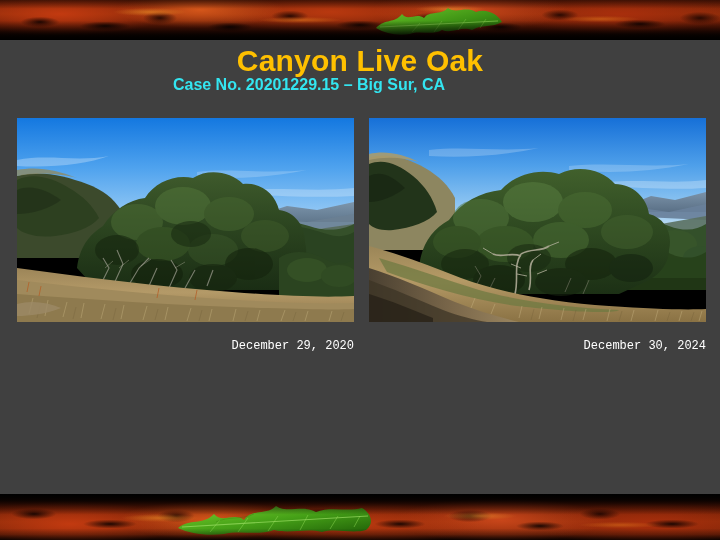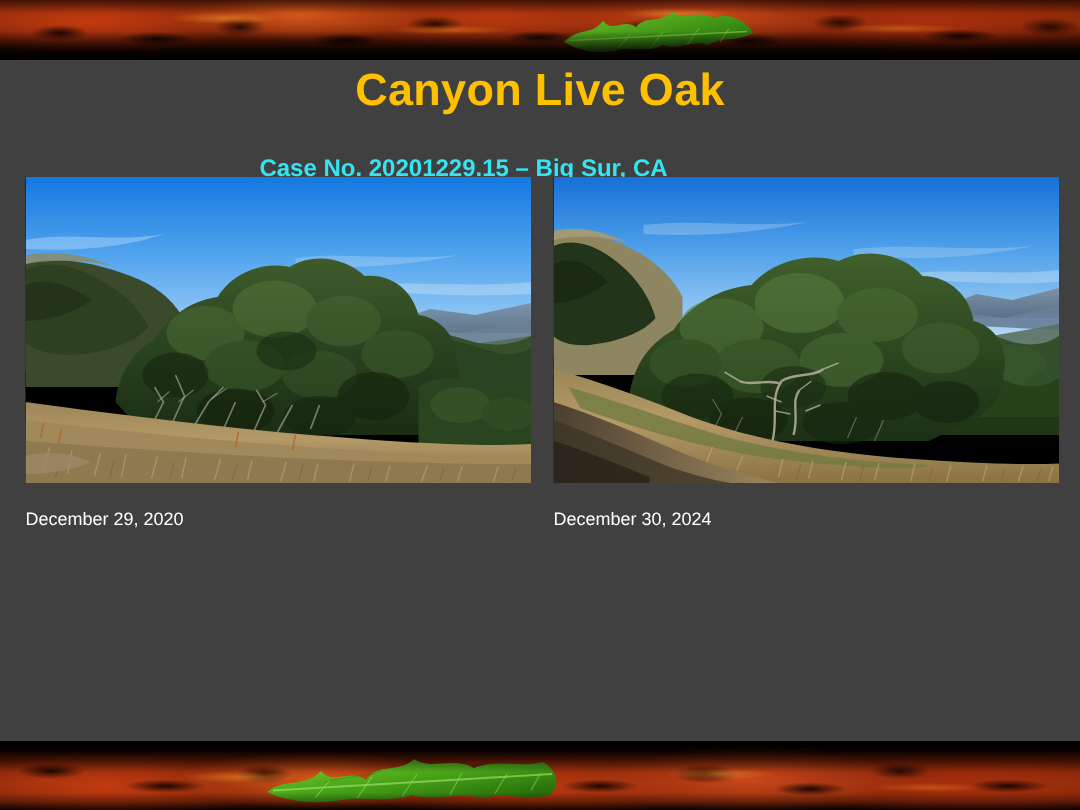--- a/index.html
+++ b/index.html
@@ -53,34 +53,34 @@
   .tex-fade-bottom { background:linear-gradient(to bottom, #000 0%, rgba(0,0,0,.88) 12%, rgba(0,0,0,0) 45%, rgba(0,0,0,0) 75%, rgba(0,0,0,.6) 100%); }
 
   .green-leaf { position:absolute; }
 
   
   .title {
     position:absolute; top:44px; left:0; width:720px; text-align:center;
     font-size:30px; font-weight:bold; color:#FFC000; letter-spacing:.2px;
   }
   .subtitle {
-    position:absolute; top:104px; left:0; width:600px; text-align:center;
+    position:absolute; top:76px; left:0; width:600px; text-align:center;
     font-size:16px; font-weight:bold; color:#33E5F0;padding-left:18px;
   }
 
   
   .photo { position:absolute; top:118px; width:337px; height:204px; overflow:hidden; background:#000; }
   .photo-left  { left:17px; }
   .photo-right { left:369px; }
   .photo svg { display:block; width:100%; height:100%; }
 
   
   .caption {
-    position:absolute; top:339px; width:337px; text-align:left;
-    font-size:12px; color:#ffffff;
+    position:absolute; top:339px; width:337px; text-align:right;
+    font-size:12px; color:#ffffff;font-family:Liberation Mono, monospace;
   }
   .caption-left  { left:17px; }
   .caption-right { left:369px; }
 </style>
 </head>
 <body>
 
 <div class="slide">
 
   <div class="band band-top">

